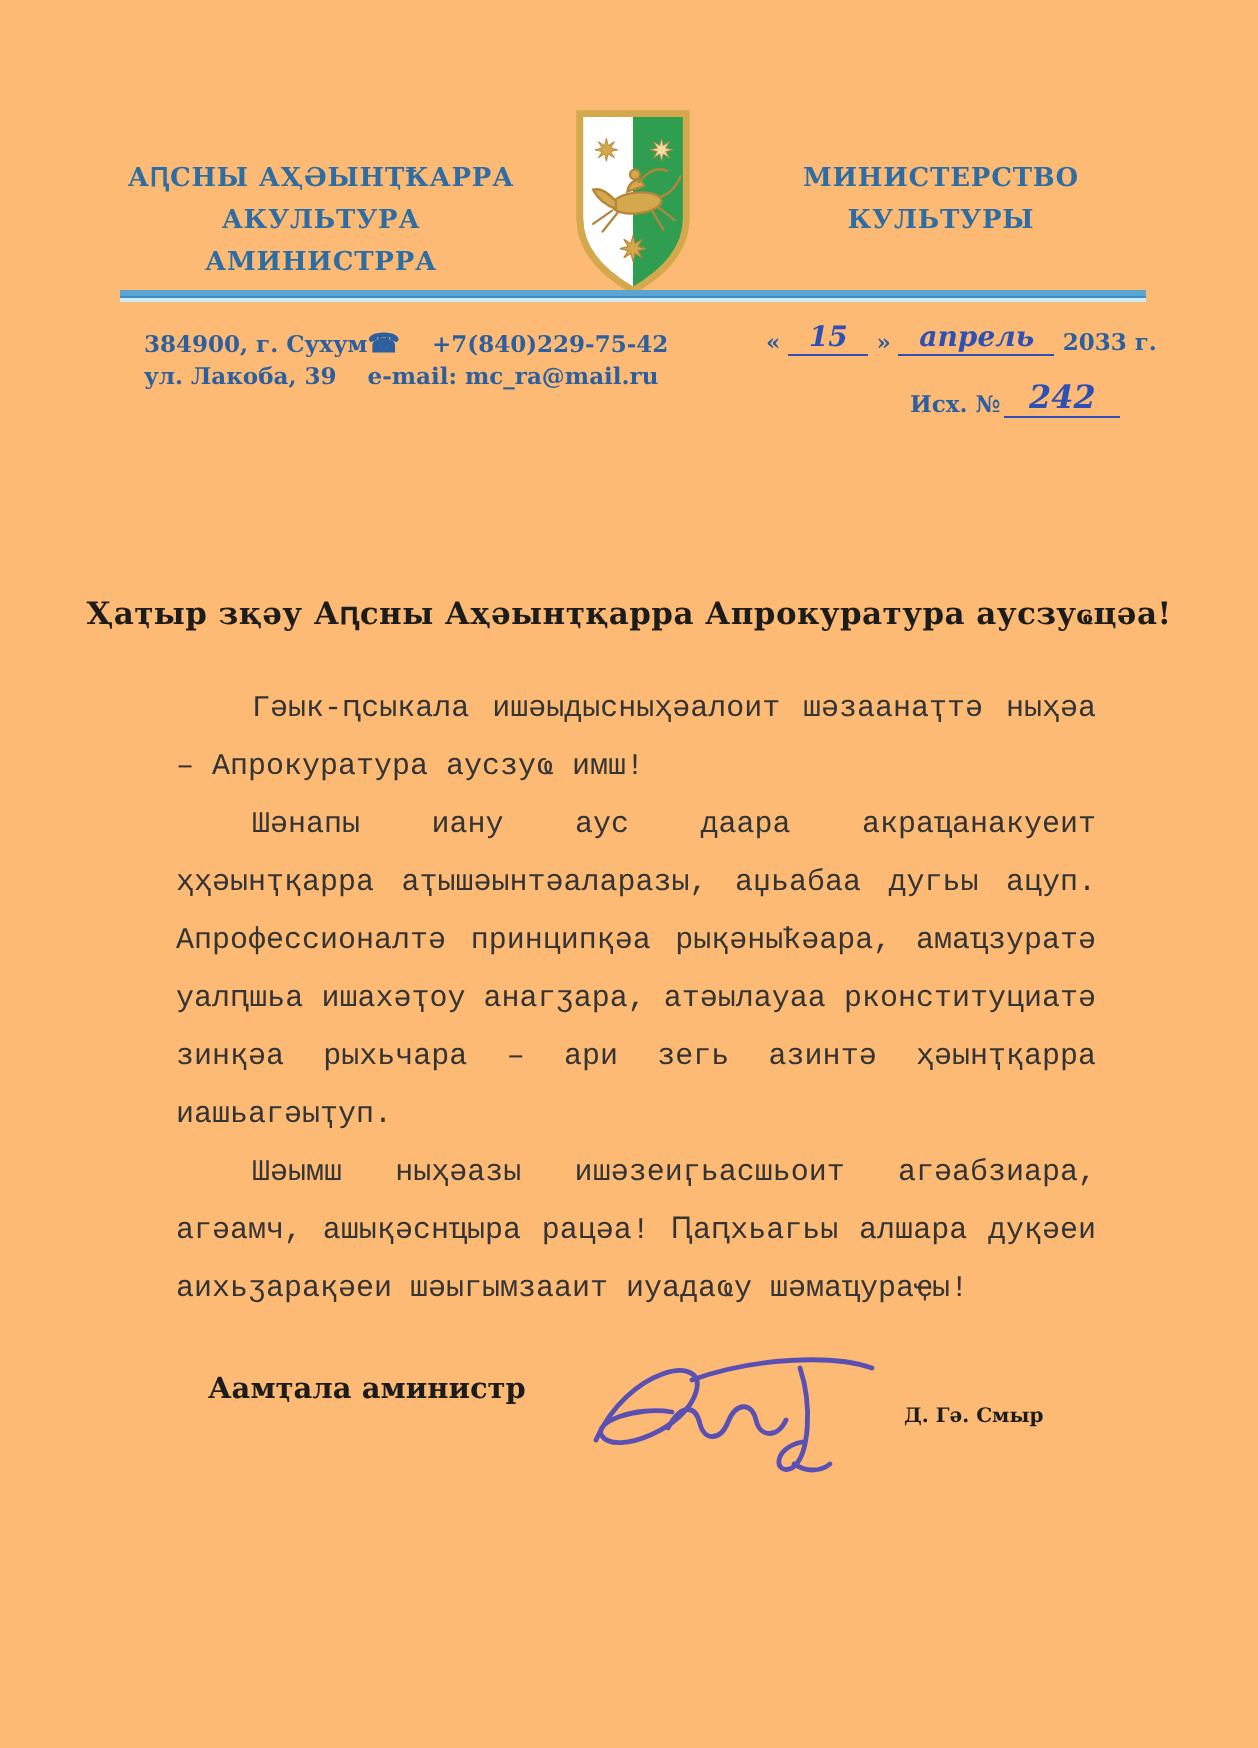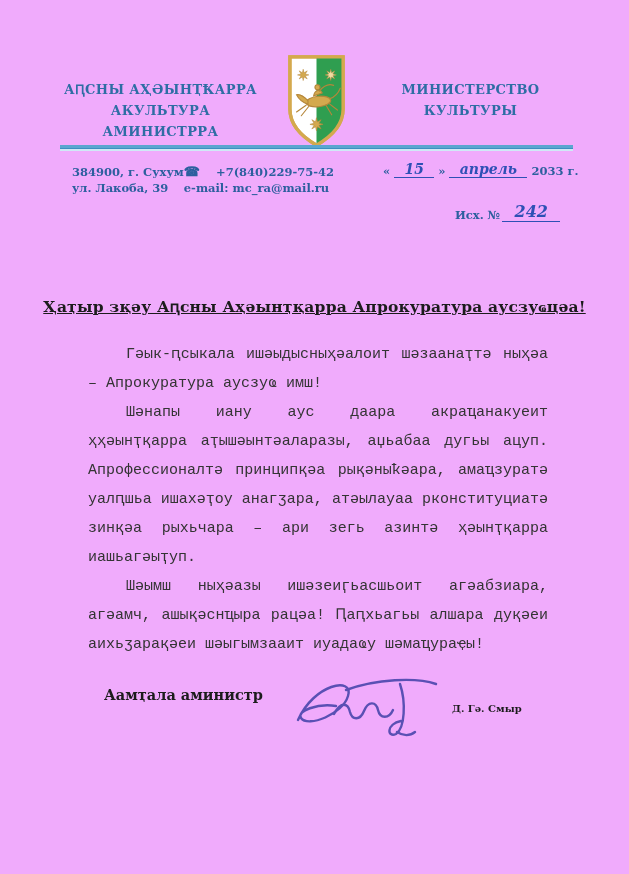--- a/index.html
+++ b/index.html
@@ -1,20 +1,20 @@
 <!DOCTYPE html>
 <html><head>
 <meta charset="utf-8">
 <style>
   html,body{margin:0;padding:0;background:#e8e8e8;}
   .page{
     position:relative;
     width:629px;height:874px;
     margin:0 auto;
-    background:#f0abfc;
+    background:#fdba74;
     font-family:"DejaVu Serif","Liberation Serif",serif;
     overflow:hidden;
   }
   
   .org{position:absolute;text-align:center;color:#2e6da4;font-weight:bold;
        font-size:13px;line-height:21px;letter-spacing:.4px;}
   .org-left{left:58px;top:79px;width:205px;}
   .org-right{left:368px;top:79px;width:205px;}
   .emblem{position:absolute;left:283px;top:54px;width:67px;height:95px;}
   .divider{position:absolute;left:60px;top:145px;width:513px;height:6px;
@@ -26,24 +26,24 @@
   .phone-icon{font-size:13px;line-height:14px;}
   .refblock{position:absolute;left:383px;top:161px;width:200px;color:#2c5f9e;
             font-weight:bold;font-size:11.5px;}
   .dateline{display:flex;align-items:flex-end;gap:4px;}
   .hand{font-style:italic;color:#2e50b5;font-weight:bold;
         font-family:"DejaVu Serif",serif;transform:rotate(-2deg);}
   .uline{display:inline-block;border-bottom:1.4px solid #2e50b5;text-align:center;}
   .u-day{width:40px;font-size:14px;}
   .u-month{width:78px;font-size:14px;}
   .u-num{width:58px;font-size:16px;}
-  .isxline{margin-top:24px;margin-left:72px;display:flex;align-items:flex-end;gap:2px;}
+  .isxline{margin-top:11px;margin-left:72px;display:flex;align-items:flex-end;gap:2px;}
   
   .salutation{position:absolute;left:0;top:295px;width:629px;text-align:center;
-              font-weight:bold;font-size:15.5px;color:#1c1c1c;letter-spacing:.2px;text-decoration:underline;}
+              font-weight:bold;font-size:15.5px;color:#1c1c1c;letter-spacing:.2px;}
   .body-text{position:absolute;left:88px;top:340px;width:460px;color:#343434;font-family:Liberation Mono, monospace;}
   .body-text p{margin:0;text-indent:38px;text-align:justify;
                font-size:15px;line-height:29px;}
   
   .sig-title{position:absolute;left:104px;top:680px;color:#1c1c1c;
              font-weight:bold;font-size:14.5px;line-height:30px;}
   .sig-svg{position:absolute;left:288px;top:672px;width:152px;height:74px;}
   .sig-name{position:absolute;left:452px;top:703px;color:#1c1c1c;
             font-weight:bold;font-size:10px;}
 </style>

